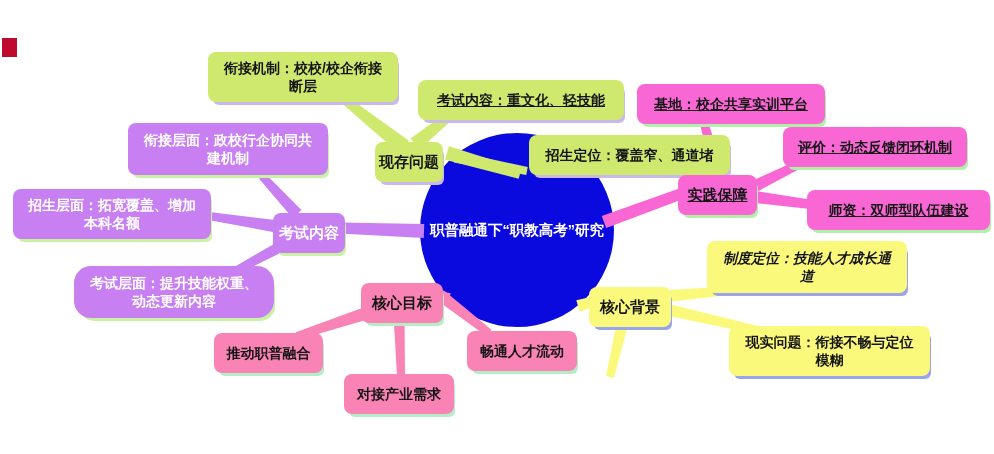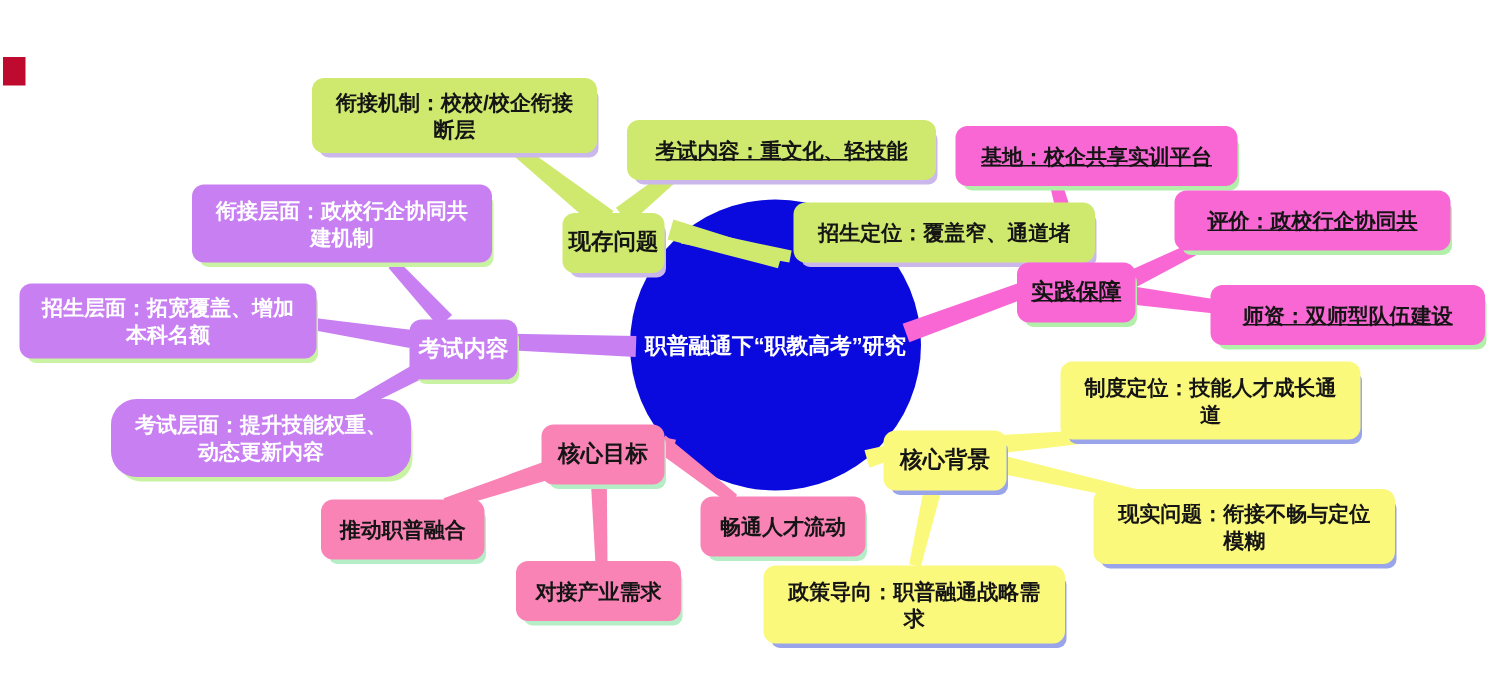--- a/index.html
+++ b/index.html
@@ -69,37 +69,35 @@
   <div id="center-label">职普融通下“职教高考”研究</div>
 
   <div class="node hub b-green" style="left:375px;top:142px;width:68px;height:30px;">现存问题</div>
   <div class="node child b-green" style="left:208px;top:52px;width:190px;height:50px;">衔接机制：校校/校企衔接
 断层</div>
   <div class="node child b-green" style="left:418px;top:80px;width:206px;height:35px;text-decoration:underline;">考试内容：重文化、轻技能</div>
   <div class="node child b-green" style="left:497px;top:135px;width:201px;height:30px;margin-left:32px;">招生定位：覆盖窄、通道堵</div>
 
   <div class="node hub b-magenta" style="left:678px;top:175px;width:79px;height:33px;">实践保障</div>
   <div class="node child b-magenta" style="left:637px;top:84px;width:188px;height:36px;">基地：校企共享实训平台</div>
-  <div class="node child b-magenta" style="left:783px;top:127px;width:184px;height:35px;">评价：政校行企协同共</div>
+  <div class="node child b-magenta" style="left:783px;top:127px;width:184px;height:35px;">评价：动态反馈闭环机制</div>
   <div class="node child b-magenta" style="left:807px;top:190px;width:183px;height:37px;">师资：双师型队伍建设</div>
 
   <div class="node hub b-purple" style="left:273px;top:213px;width:72px;height:30px;">考试内容</div>
   <div class="node child b-purple" style="left:128px;top:123px;width:200px;height:52px;">衔接层面：政校行企协同共
 建机制</div>
   <div class="node child b-purple" style="left:13px;top:189px;width:198px;height:50px;">招生层面：拓宽覆盖、增加
 本科名额</div>
   <div class="node child b-purple" style="left:74px;top:266px;width:200px;height:52px;border-radius:17px;">考试层面：提升技能权重、
 动态更新内容</div>
 
   <div class="node hub b-rose" style="left:361px;top:283px;width:82px;height:32px;">核心目标</div>
   <div class="node child b-rose" style="left:214px;top:333px;width:109px;height:35px;">推动职普融合</div>
   <div class="node child b-rose" style="left:344px;top:374px;width:110px;height:36px;">对接产业需求</div>
   <div class="node child b-rose" style="left:467px;top:331px;width:110px;height:33px;">畅通人才流动</div>
 
   <div class="node hub b-yellow" style="left:589px;top:287px;width:82px;height:36px;">核心背景</div>
-  <div class="node child b-yellow" style="left:707px;top:241px;width:200px;height:52px;">制度定位：技能人才成长通
+  <div class="node child b-yellow" style="left:707px;top:241px;width:200px;height:52px;font-style:italic;">制度定位：技能人才成长通
 道</div>
   <div class="node child b-yellow" style="left:729px;top:326px;width:201px;height:50px;">现实问题：衔接不畅与定位
 模糊</div>
-  <div class="node child b-yellow" style="left:509px;top:377px;width:201px;height:52px;">政策导向：职普融通战略需
-求</div>
 
 </div>
 
 </body></html>

